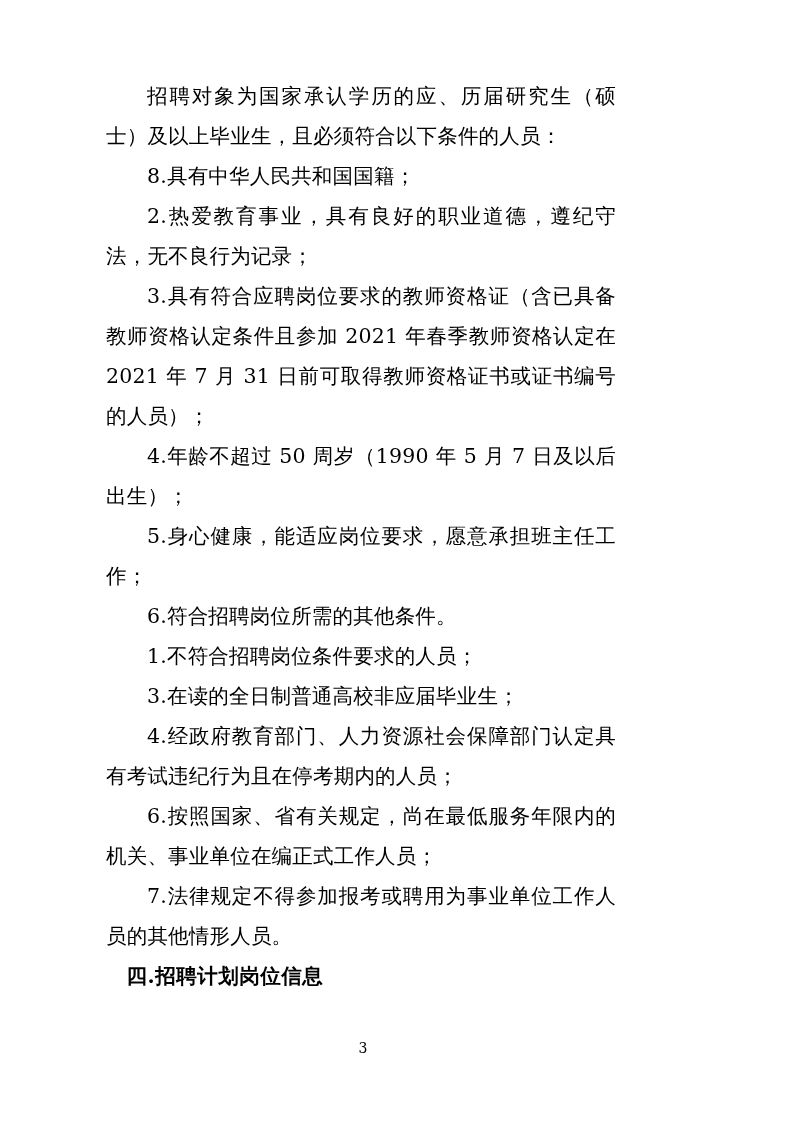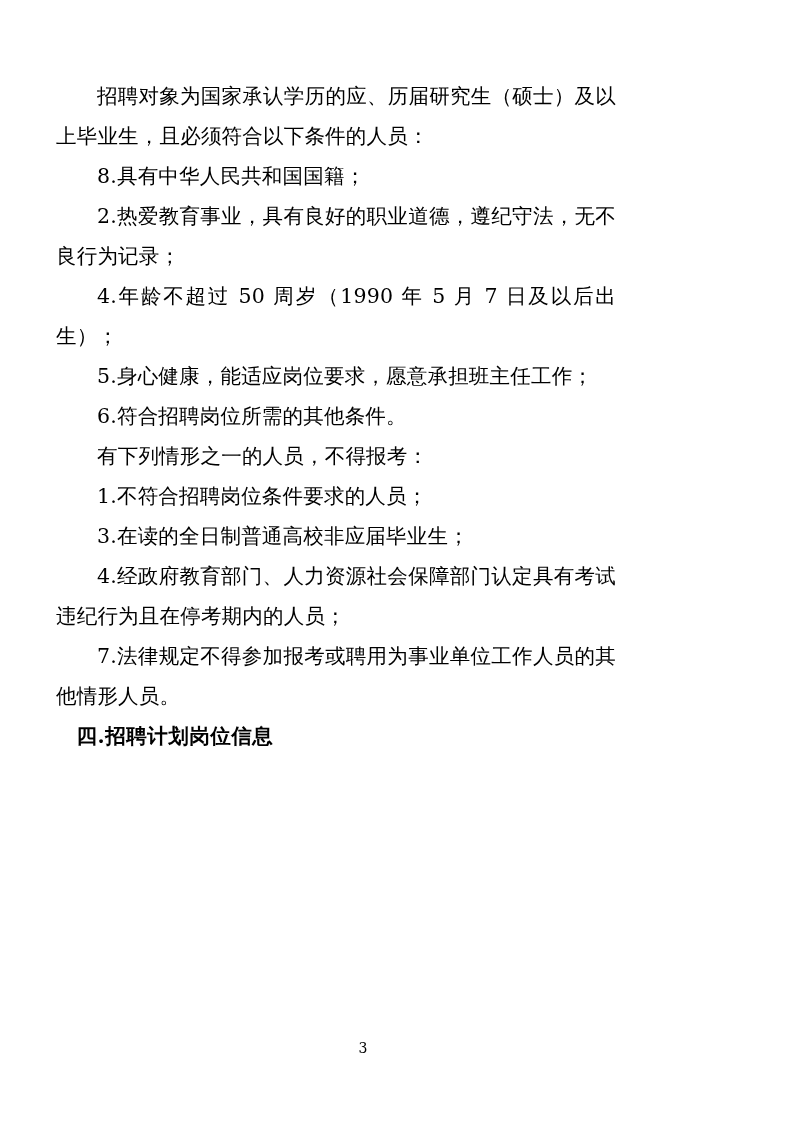--- a/index.html
+++ b/index.html
@@ -12,21 +12,21 @@
     background: #ffffff;
     font-family: "DejaVu Serif", "Liberation Serif", serif;
     color: #000000;
     overflow: hidden;
   }
   .page {
     position: relative;
     width: 726px;
     height: 1122px;
     box-sizing: border-box;
-    padding: 76px 110px 0 56px;
+    padding: 76px 110px 0 106px;
   }
   .doc-body {
     font-size: 20.5px;
     line-height: 40px;
     text-align: justify;
     text-justify: inter-ideograph;
     letter-spacing: 0.2px;
   }
   .para {
     margin: 0;
@@ -52,24 +52,25 @@
   }
 </style>
 </head>
 <body>
 
 <div class="page">
   <div class="doc-body">
     <p class="para">招聘对象为国家承认学历的应、历届研究生（硕士）及以上毕业生，且必须符合以下条件的人员：</p>
     <p class="para">8.具有中华人民共和国国籍；</p>
     <p class="para">2.热爱教育事业，具有良好的职业道德，遵纪守法，无不良行为记录；</p>
+    <p class="para">3.具有符合应聘岗位要求的教师资格证（含已具备教师资格认定条件且参加 2021 年春季教师资格认定在 2021 年 7 月 31 日前可取得教师资格证书或证书编号的人员）；</p>
     <p class="para">4.年龄不超过 50 周岁（1990 年 5 月 7 日及以后出生）；</p>
     <p class="para">5.身心健康，能适应岗位要求，愿意承担班主任工作；</p>
     <p class="para">6.符合招聘岗位所需的其他条件。</p>
-    <p class="para">有下列情形之一的人员，不得报考：</p>
     <p class="para">1.不符合招聘岗位条件要求的人员；</p>
     <p class="para">3.在读的全日制普通高校非应届毕业生；</p>
     <p class="para">4.经政府教育部门、人力资源社会保障部门认定具有考试违纪行为且在停考期内的人员；</p>
+    <p class="para">6.按照国家、省有关规定，尚在最低服务年限内的机关、事业单位在编正式工作人员；</p>
     <p class="para">7.法律规定不得参加报考或聘用为事业单位工作人员的其他情形人员。</p>
     <p class="section-heading">四.招聘计划岗位信息</p>
   </div>
   <div class="page-number">3</div>
 </div>
 
 </body></html>

